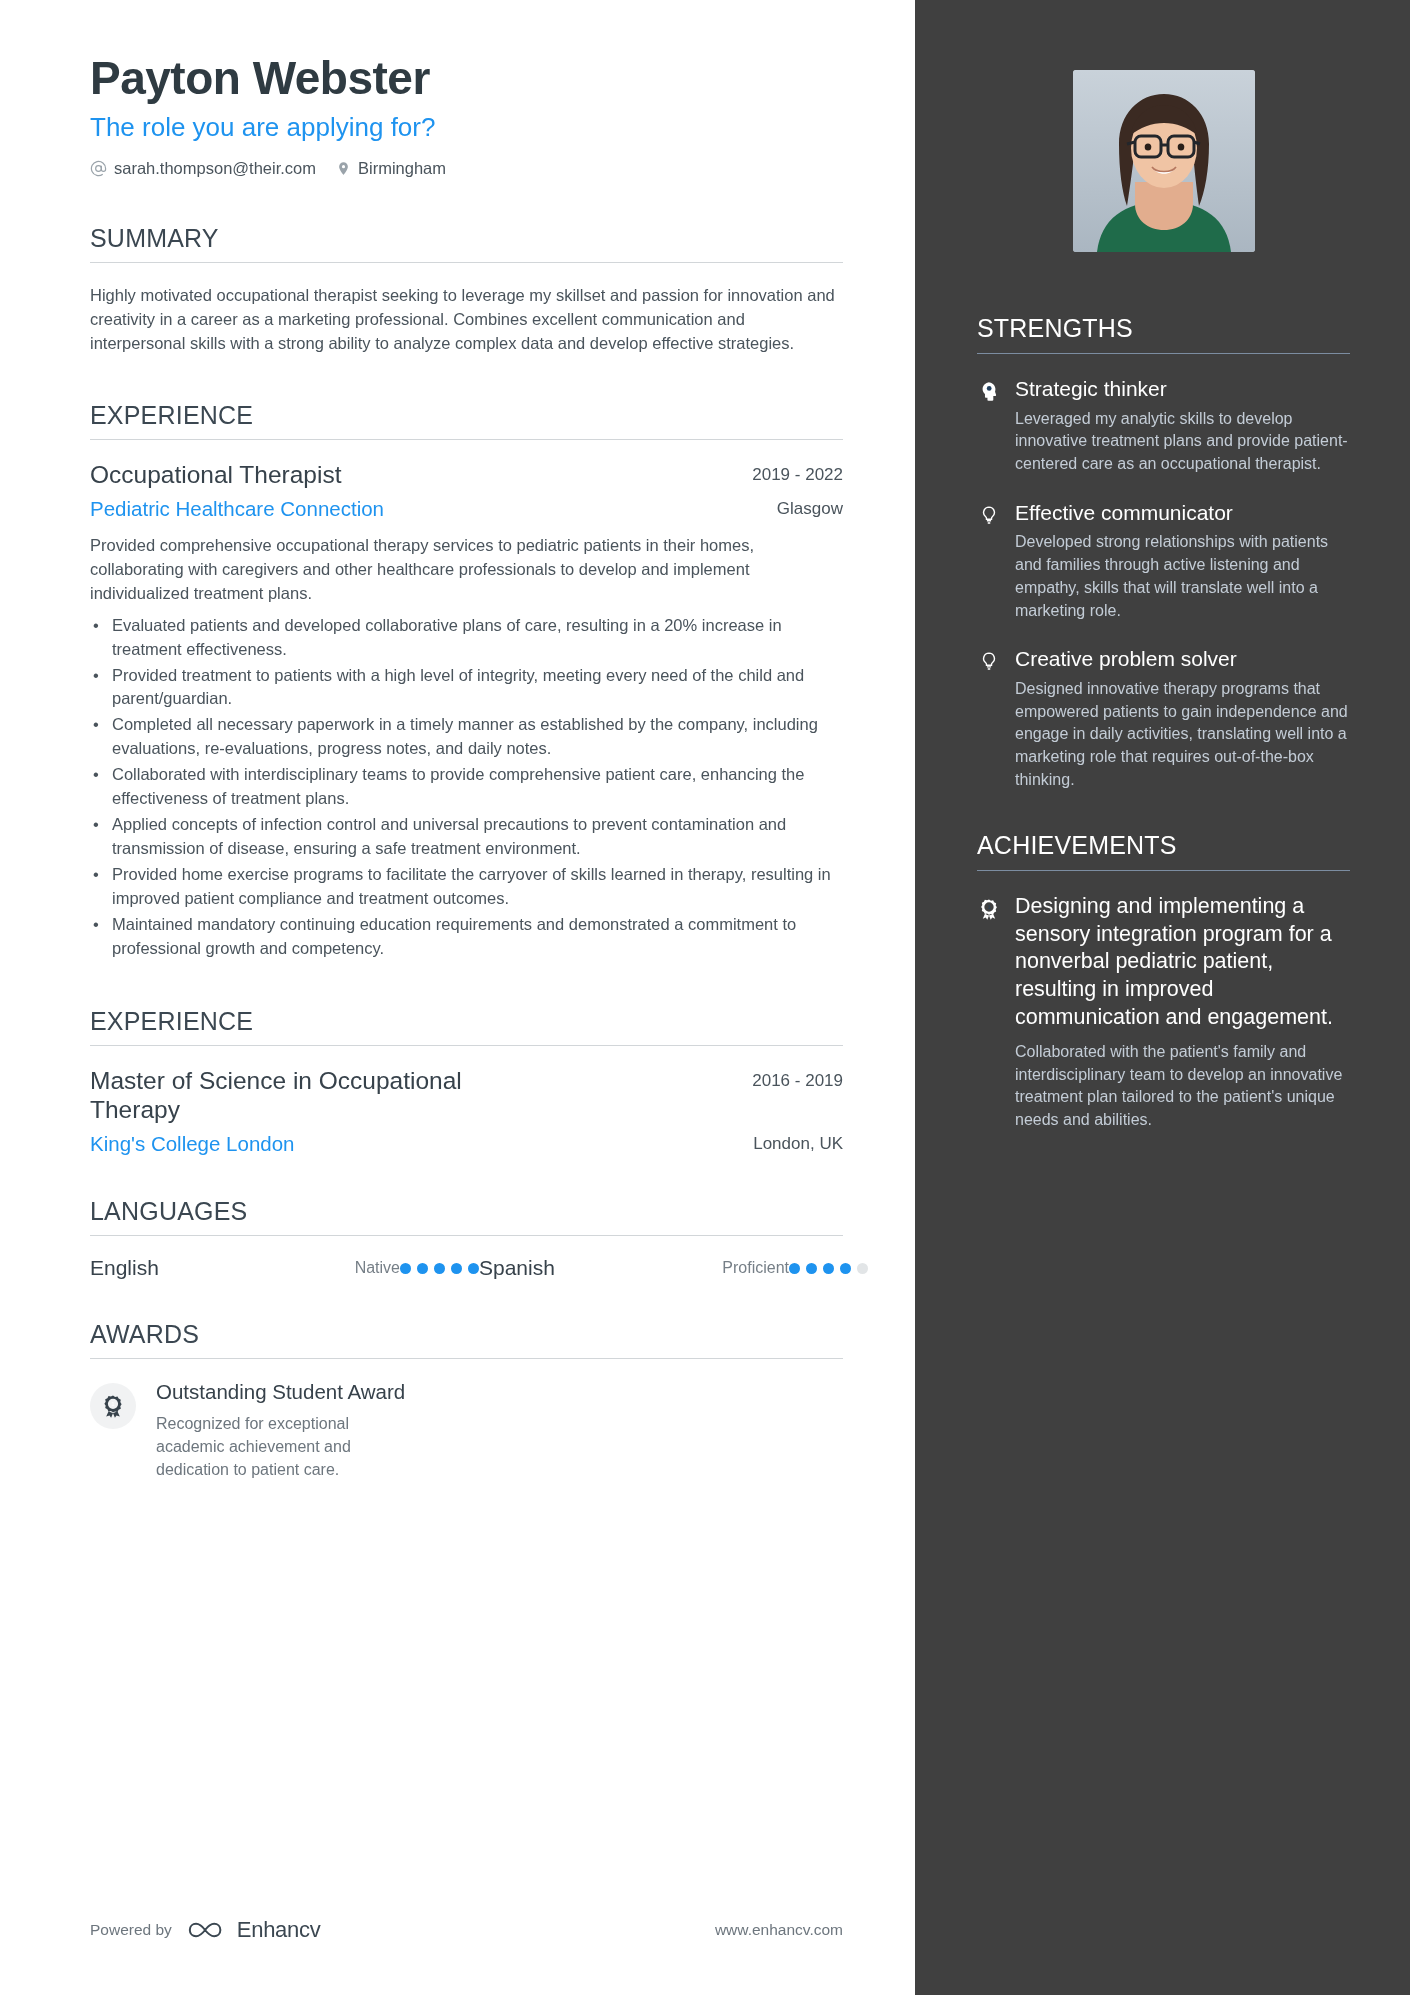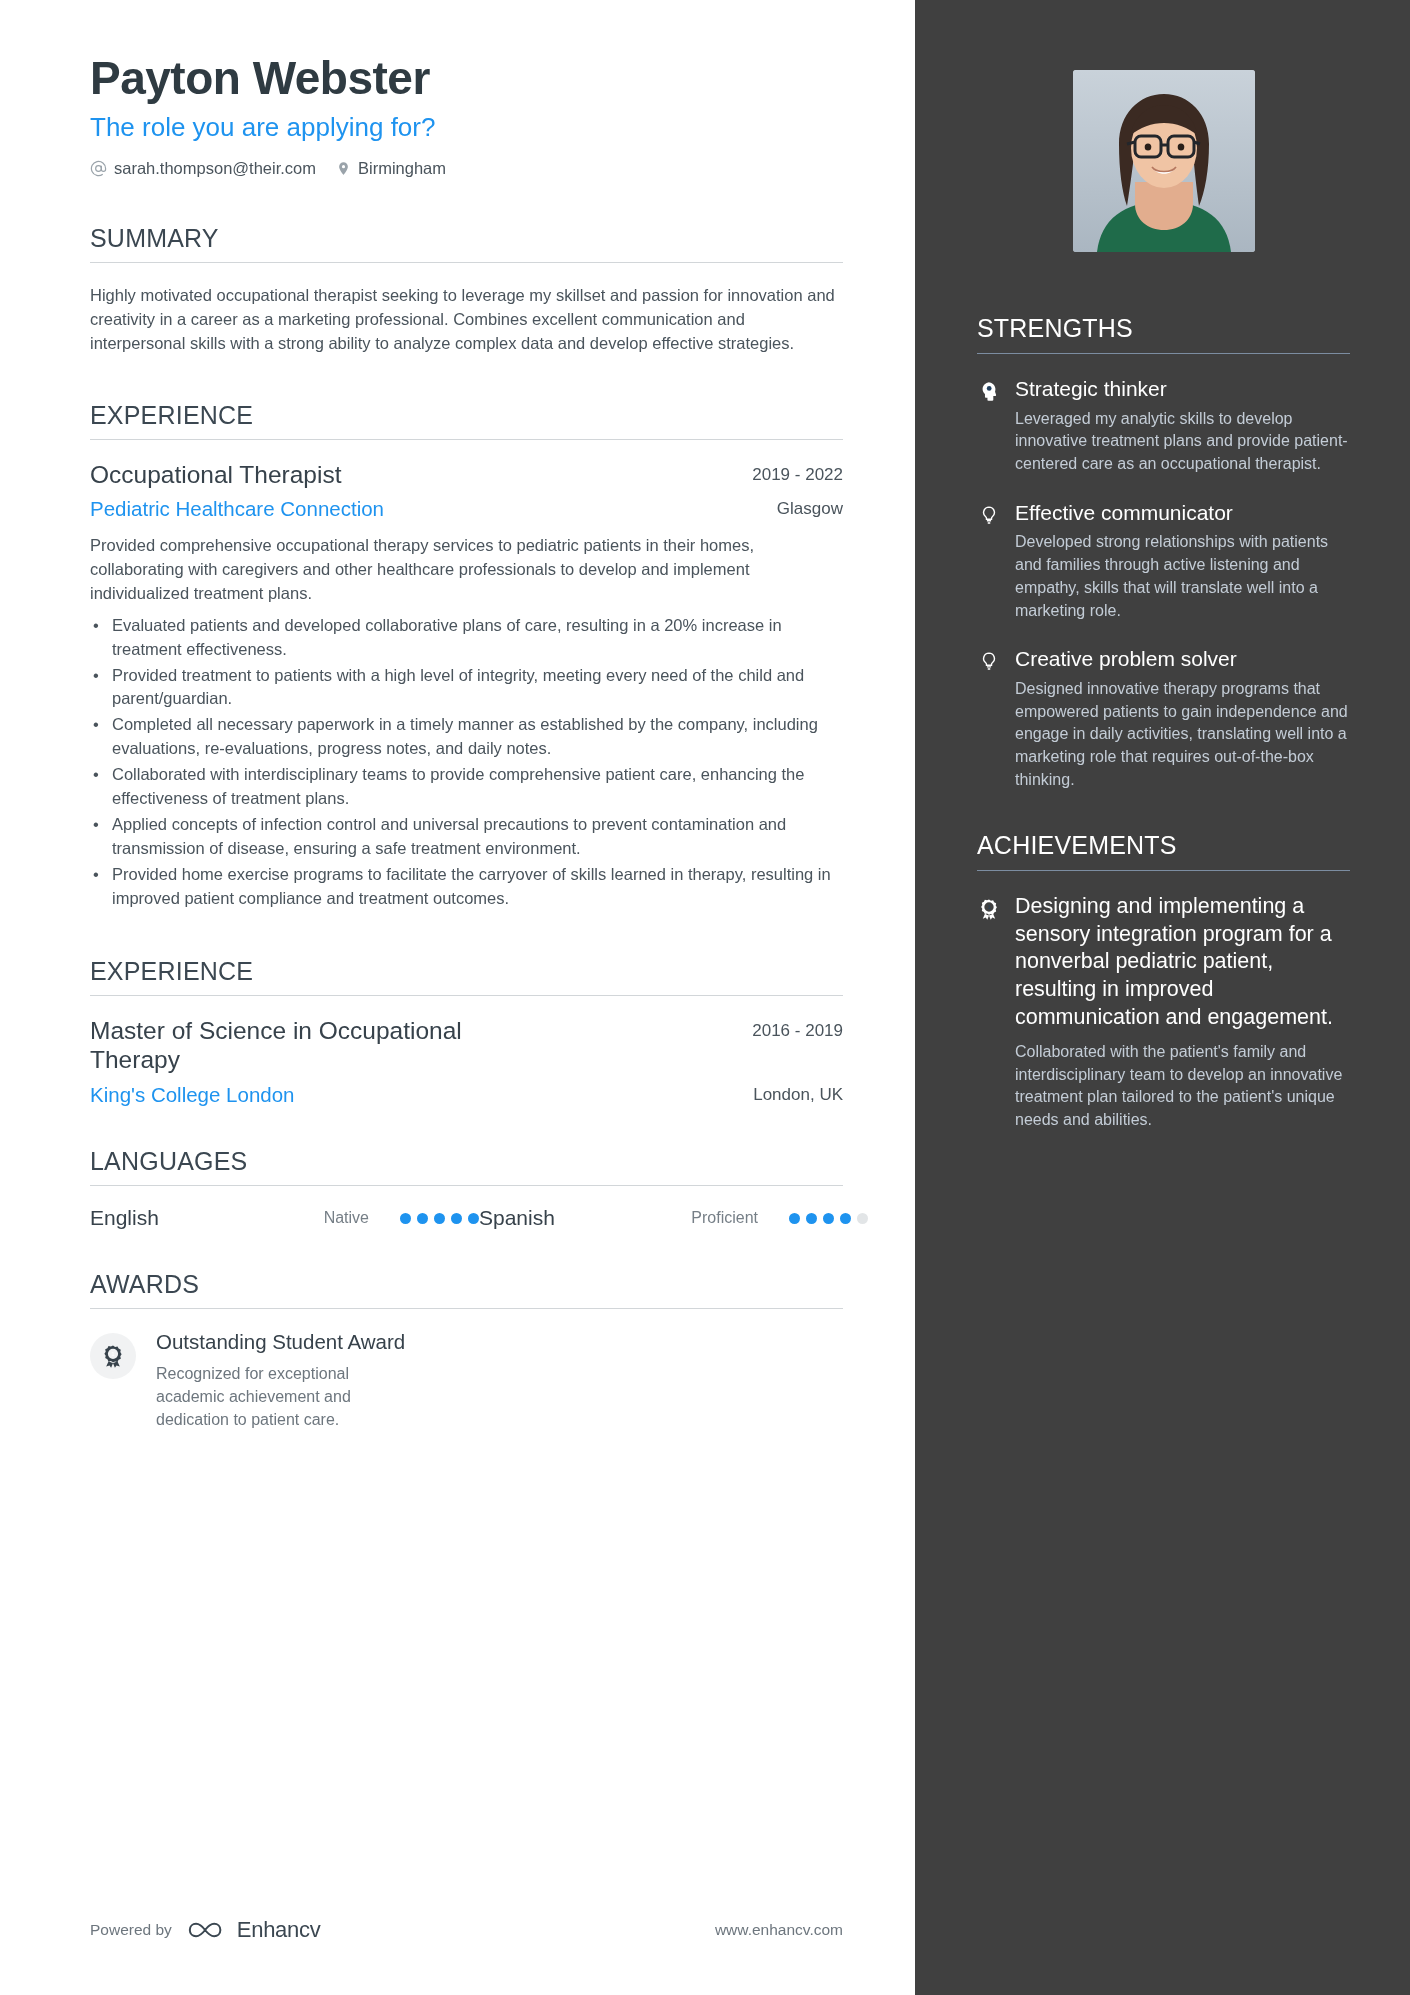--- a/index.html
+++ b/index.html
@@ -140,21 +140,21 @@
   .lang-name {
     font-size: 21px;
     color: #37424b;
     width: 190px;
   }
   .lang-level {
     font-size: 16px;
     color: #767f87;
     width: 120px;
     text-align: right;
-    padding-right: 31px;
+    padding-right: 0;
   }
   .dots { display: flex; gap: 6px; align-items: center; }
   .dot { width: 11px; height: 11px; border-radius: 50%; background: #e2e5e7; }
   .dot.on { background: #1e93ef; }
   .lang-gap { width: 44px; }
 
   
   .award-item { display: flex; gap: 20px; margin-top: 14px; }
   .award-badge {
     width: 46px; height: 46px; flex: none;
@@ -307,20 +307,21 @@
           <div class="entry-loc">Glasgow</div>
         </div>
         <div class="entry-desc">Provided comprehensive occupational therapy services to pediatric patients in their homes, collaborating with caregivers and other healthcare professionals to develop and implement individualized treatment plans.</div>
         <ul class="bullets">
           <li>Evaluated patients and developed collaborative plans of care, resulting in a 20% increase in treatment effectiveness.</li>
           <li>Provided treatment to patients with a high level of integrity, meeting every need of the child and parent/guardian.</li>
           <li>Completed all necessary paperwork in a timely manner as established by the company, including evaluations, re-evaluations, progress notes, and daily notes.</li>
           <li>Collaborated with interdisciplinary teams to provide comprehensive patient care, enhancing the effectiveness of treatment plans.</li>
           <li>Applied concepts of infection control and universal precautions to prevent contamination and transmission of disease, ensuring a safe treatment environment.</li>
           <li>Provided home exercise programs to facilitate the carryover of skills learned in therapy, resulting in improved patient compliance and treatment outcomes.</li>
+          <li>Maintained mandatory continuing education requirements and demonstrated a commitment to professional growth and competency.</li>
         </ul>
       </div>
     </div>
 
     <div class="section">
       <div class="sec-title">EXPERIENCE</div>
       <div class="sec-rule"></div>
 
       <div class="entry">
         <div class="entry-head">

